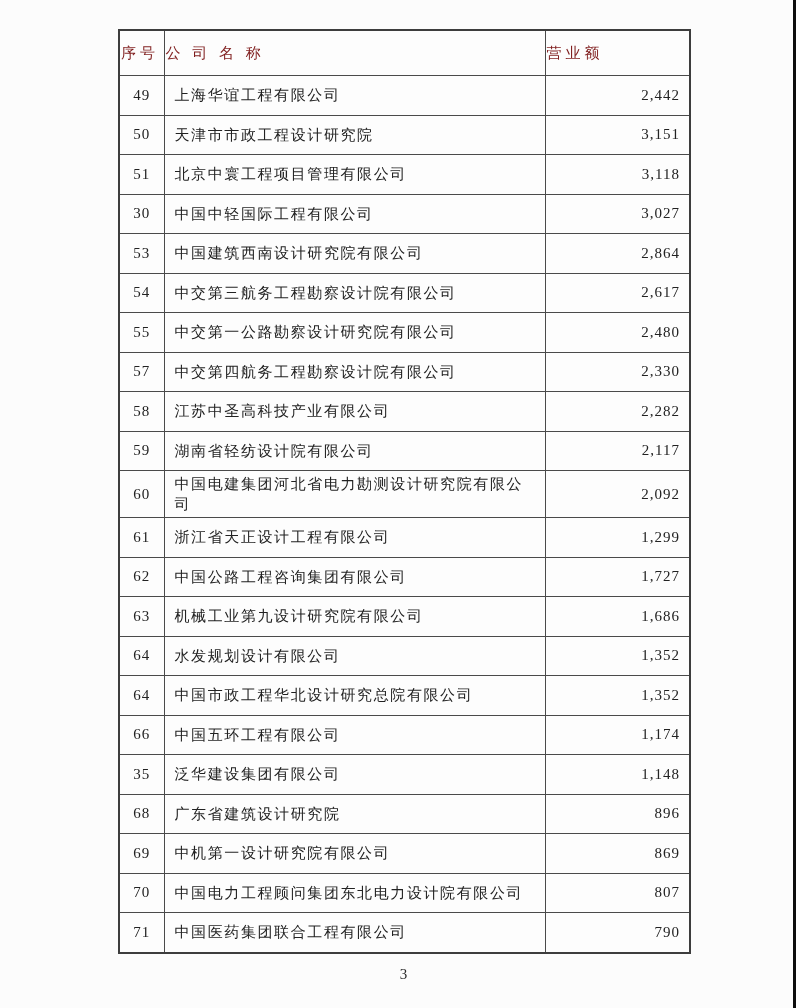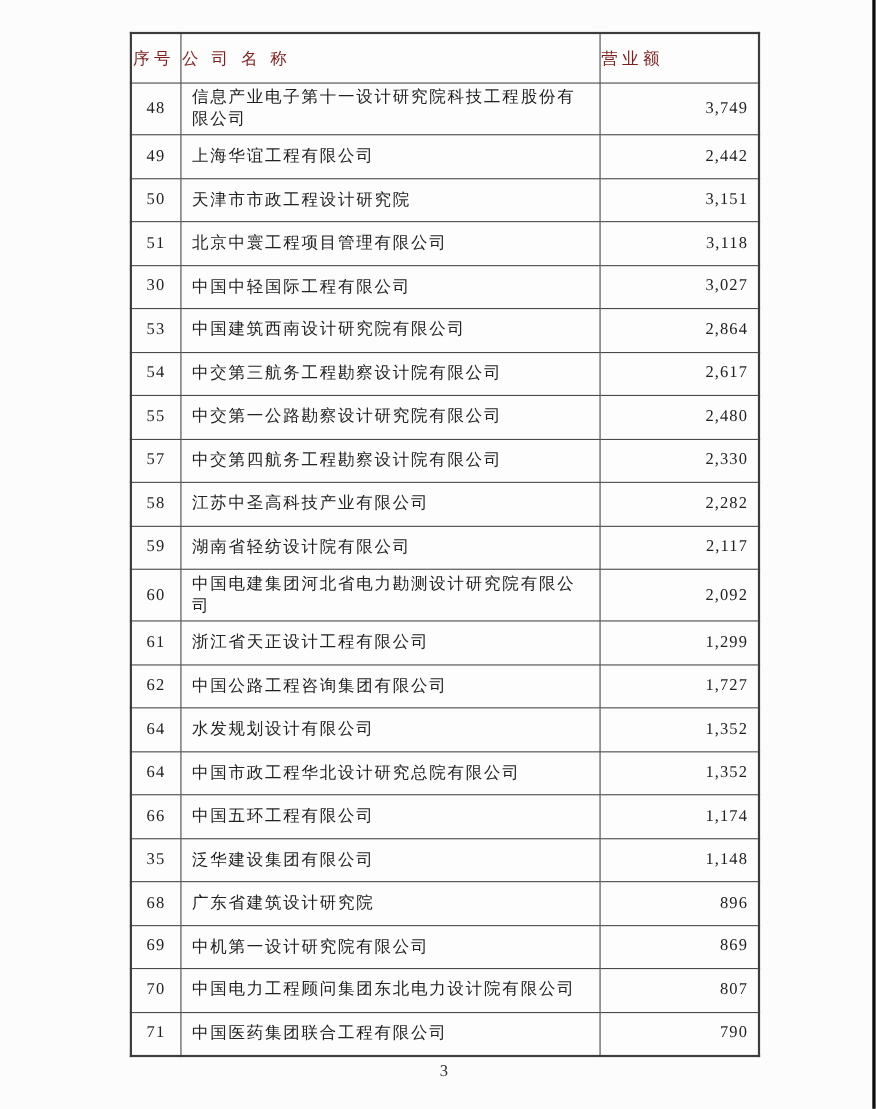--- a/index.html
+++ b/index.html
@@ -93,25 +93,20 @@
     </colgroup>
     <thead>
       <tr>
         <th>序号</th>
         <th>公 司 名 称</th>
         <th>营业额</th>
       </tr>
     </thead>
     <tbody id="table-body">
         <tr>
-          <td class="rank">48</td>
-          <td class="company">信息产业电子第十一设计研究院科技工程股份有限公司</td>
-          <td class="revenue">3,749</td>
-        </tr>
-        <tr>
           <td class="rank">49</td>
           <td class="company">上海华谊工程有限公司</td>
           <td class="revenue">2,442</td>
         </tr>
         <tr>
           <td class="rank">50</td>
           <td class="company">天津市市政工程设计研究院</td>
           <td class="revenue">3,151</td>
         </tr>
         <tr>
@@ -163,20 +158,25 @@
           <td class="rank">61</td>
           <td class="company">浙江省天正设计工程有限公司</td>
           <td class="revenue">1,299</td>
         </tr>
         <tr>
           <td class="rank">62</td>
           <td class="company">中国公路工程咨询集团有限公司</td>
           <td class="revenue">1,727</td>
         </tr>
         <tr>
+          <td class="rank">63</td>
+          <td class="company">机械工业第九设计研究院有限公司</td>
+          <td class="revenue">1,686</td>
+        </tr>
+        <tr>
           <td class="rank">64</td>
           <td class="company">水发规划设计有限公司</td>
           <td class="revenue">1,352</td>
         </tr>
         <tr>
           <td class="rank">64</td>
           <td class="company">中国市政工程华北设计研究总院有限公司</td>
           <td class="revenue">1,352</td>
         </tr>
         <tr>

